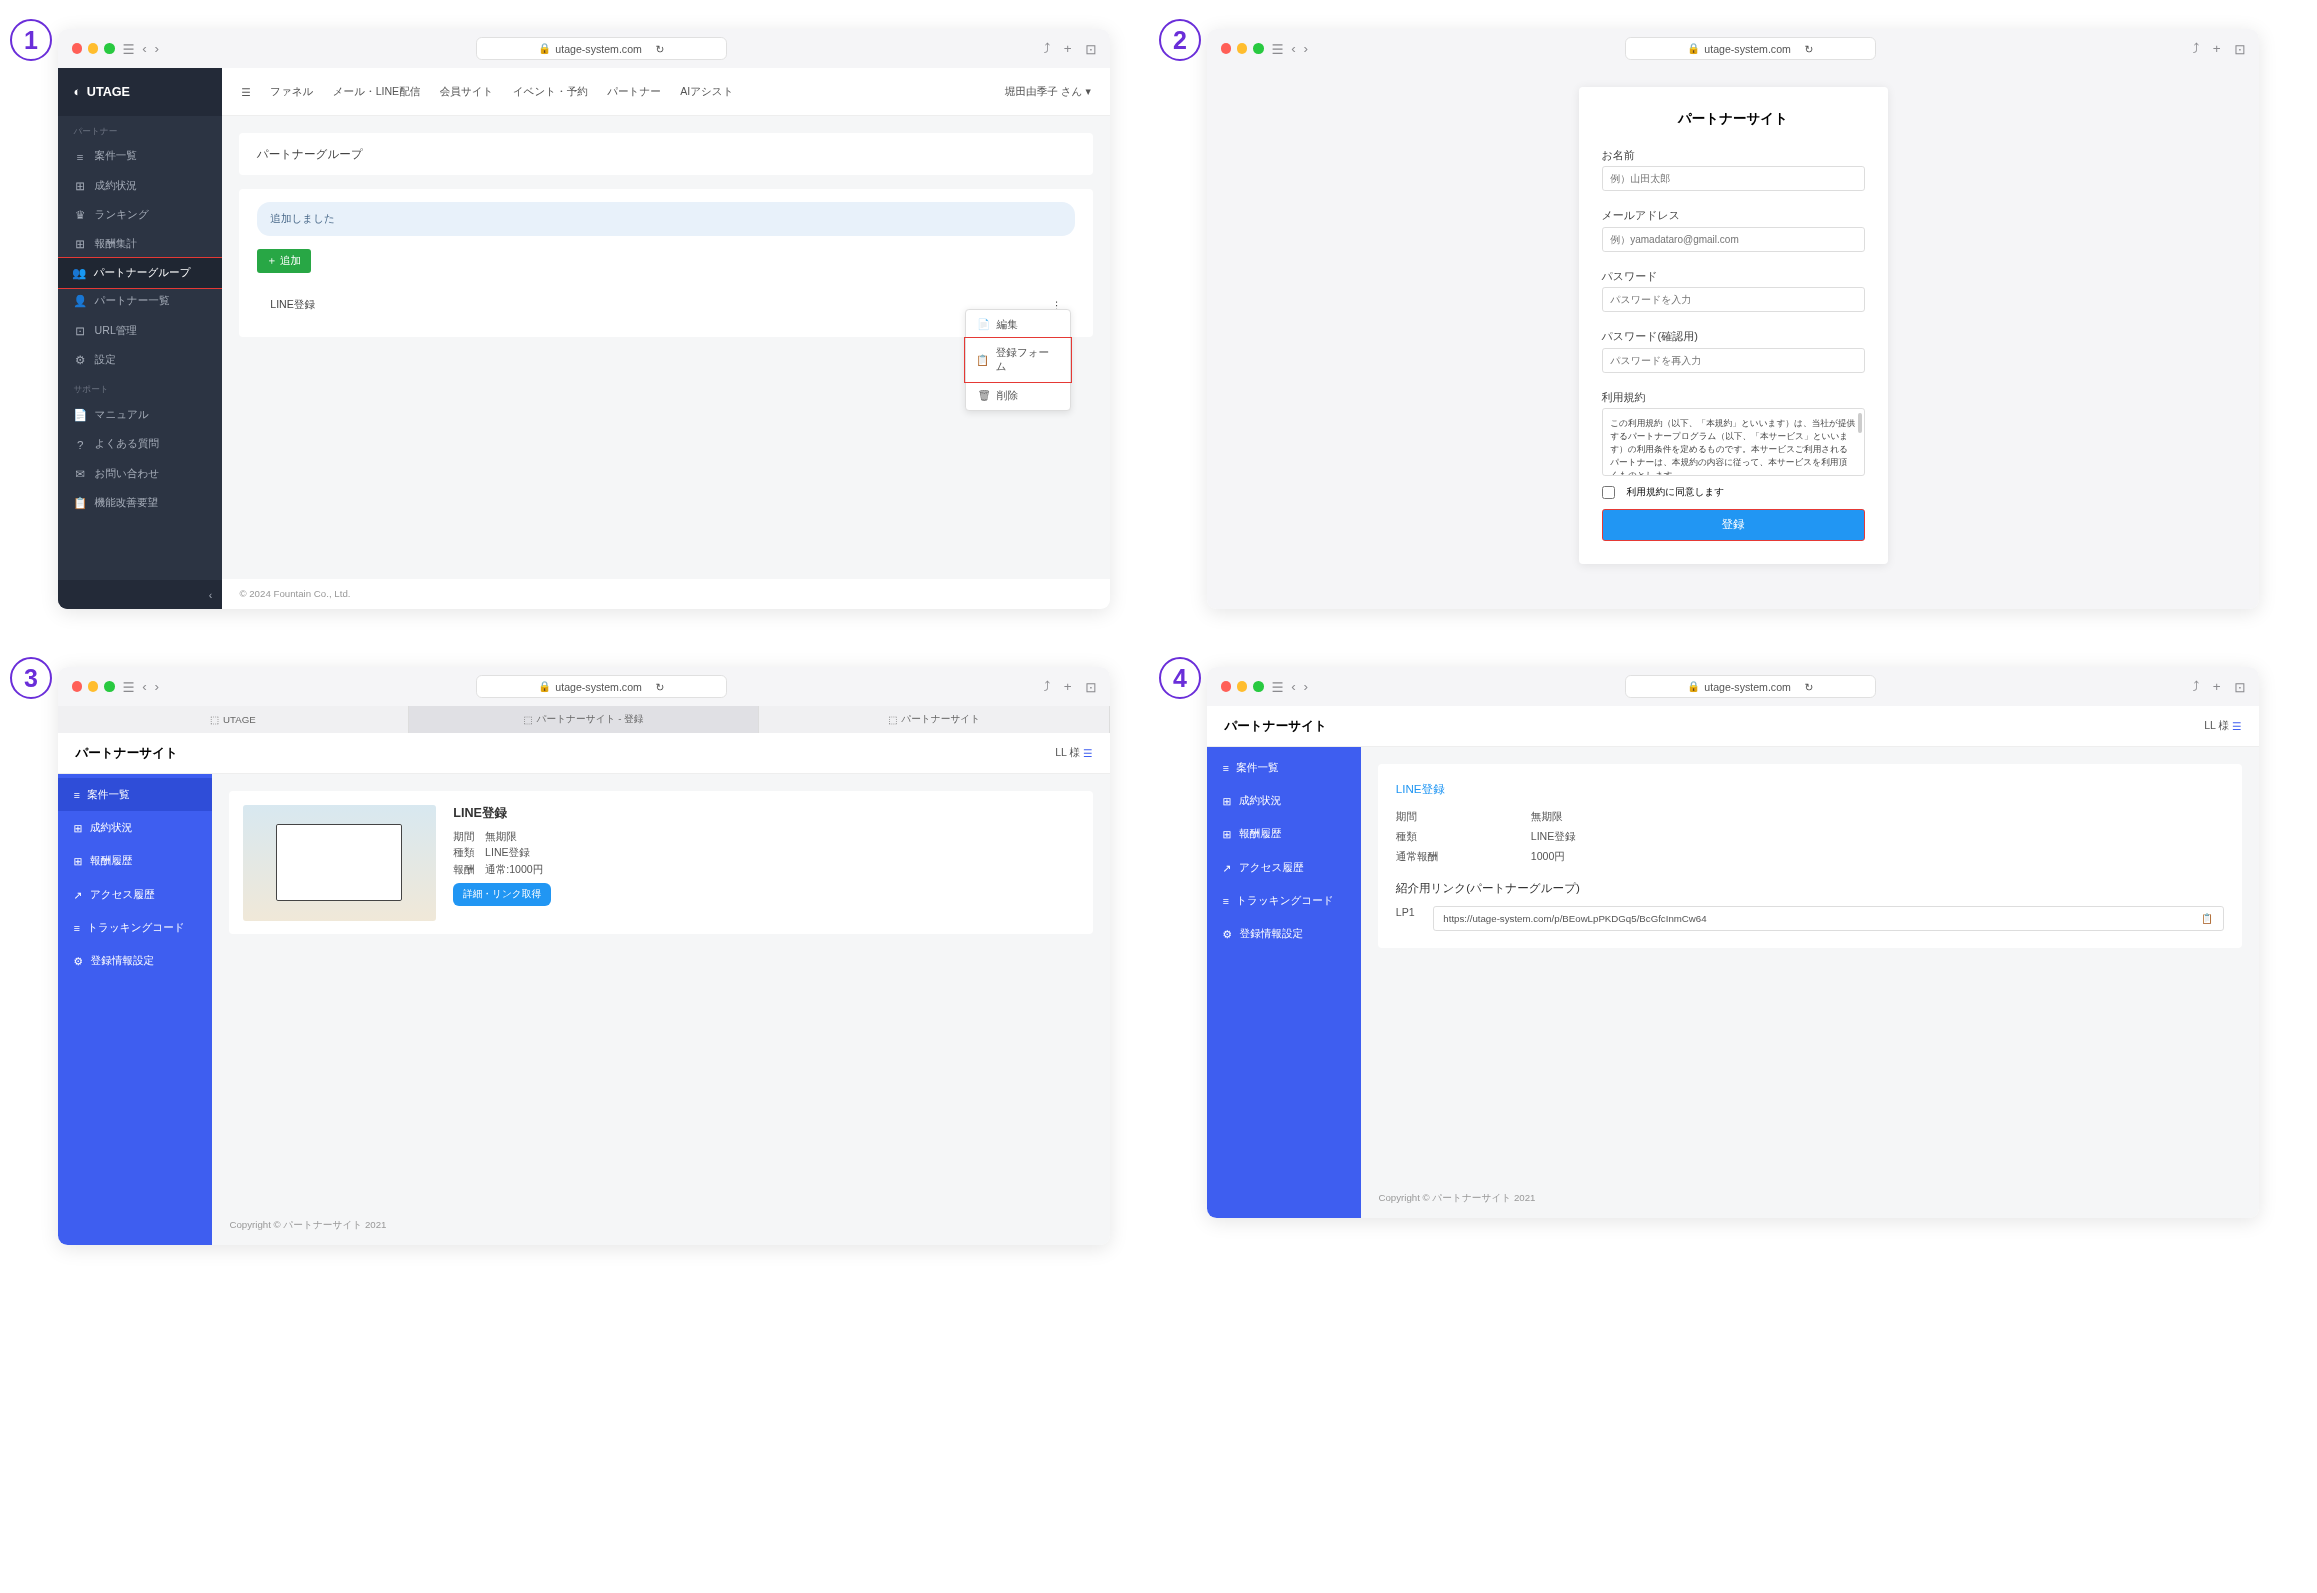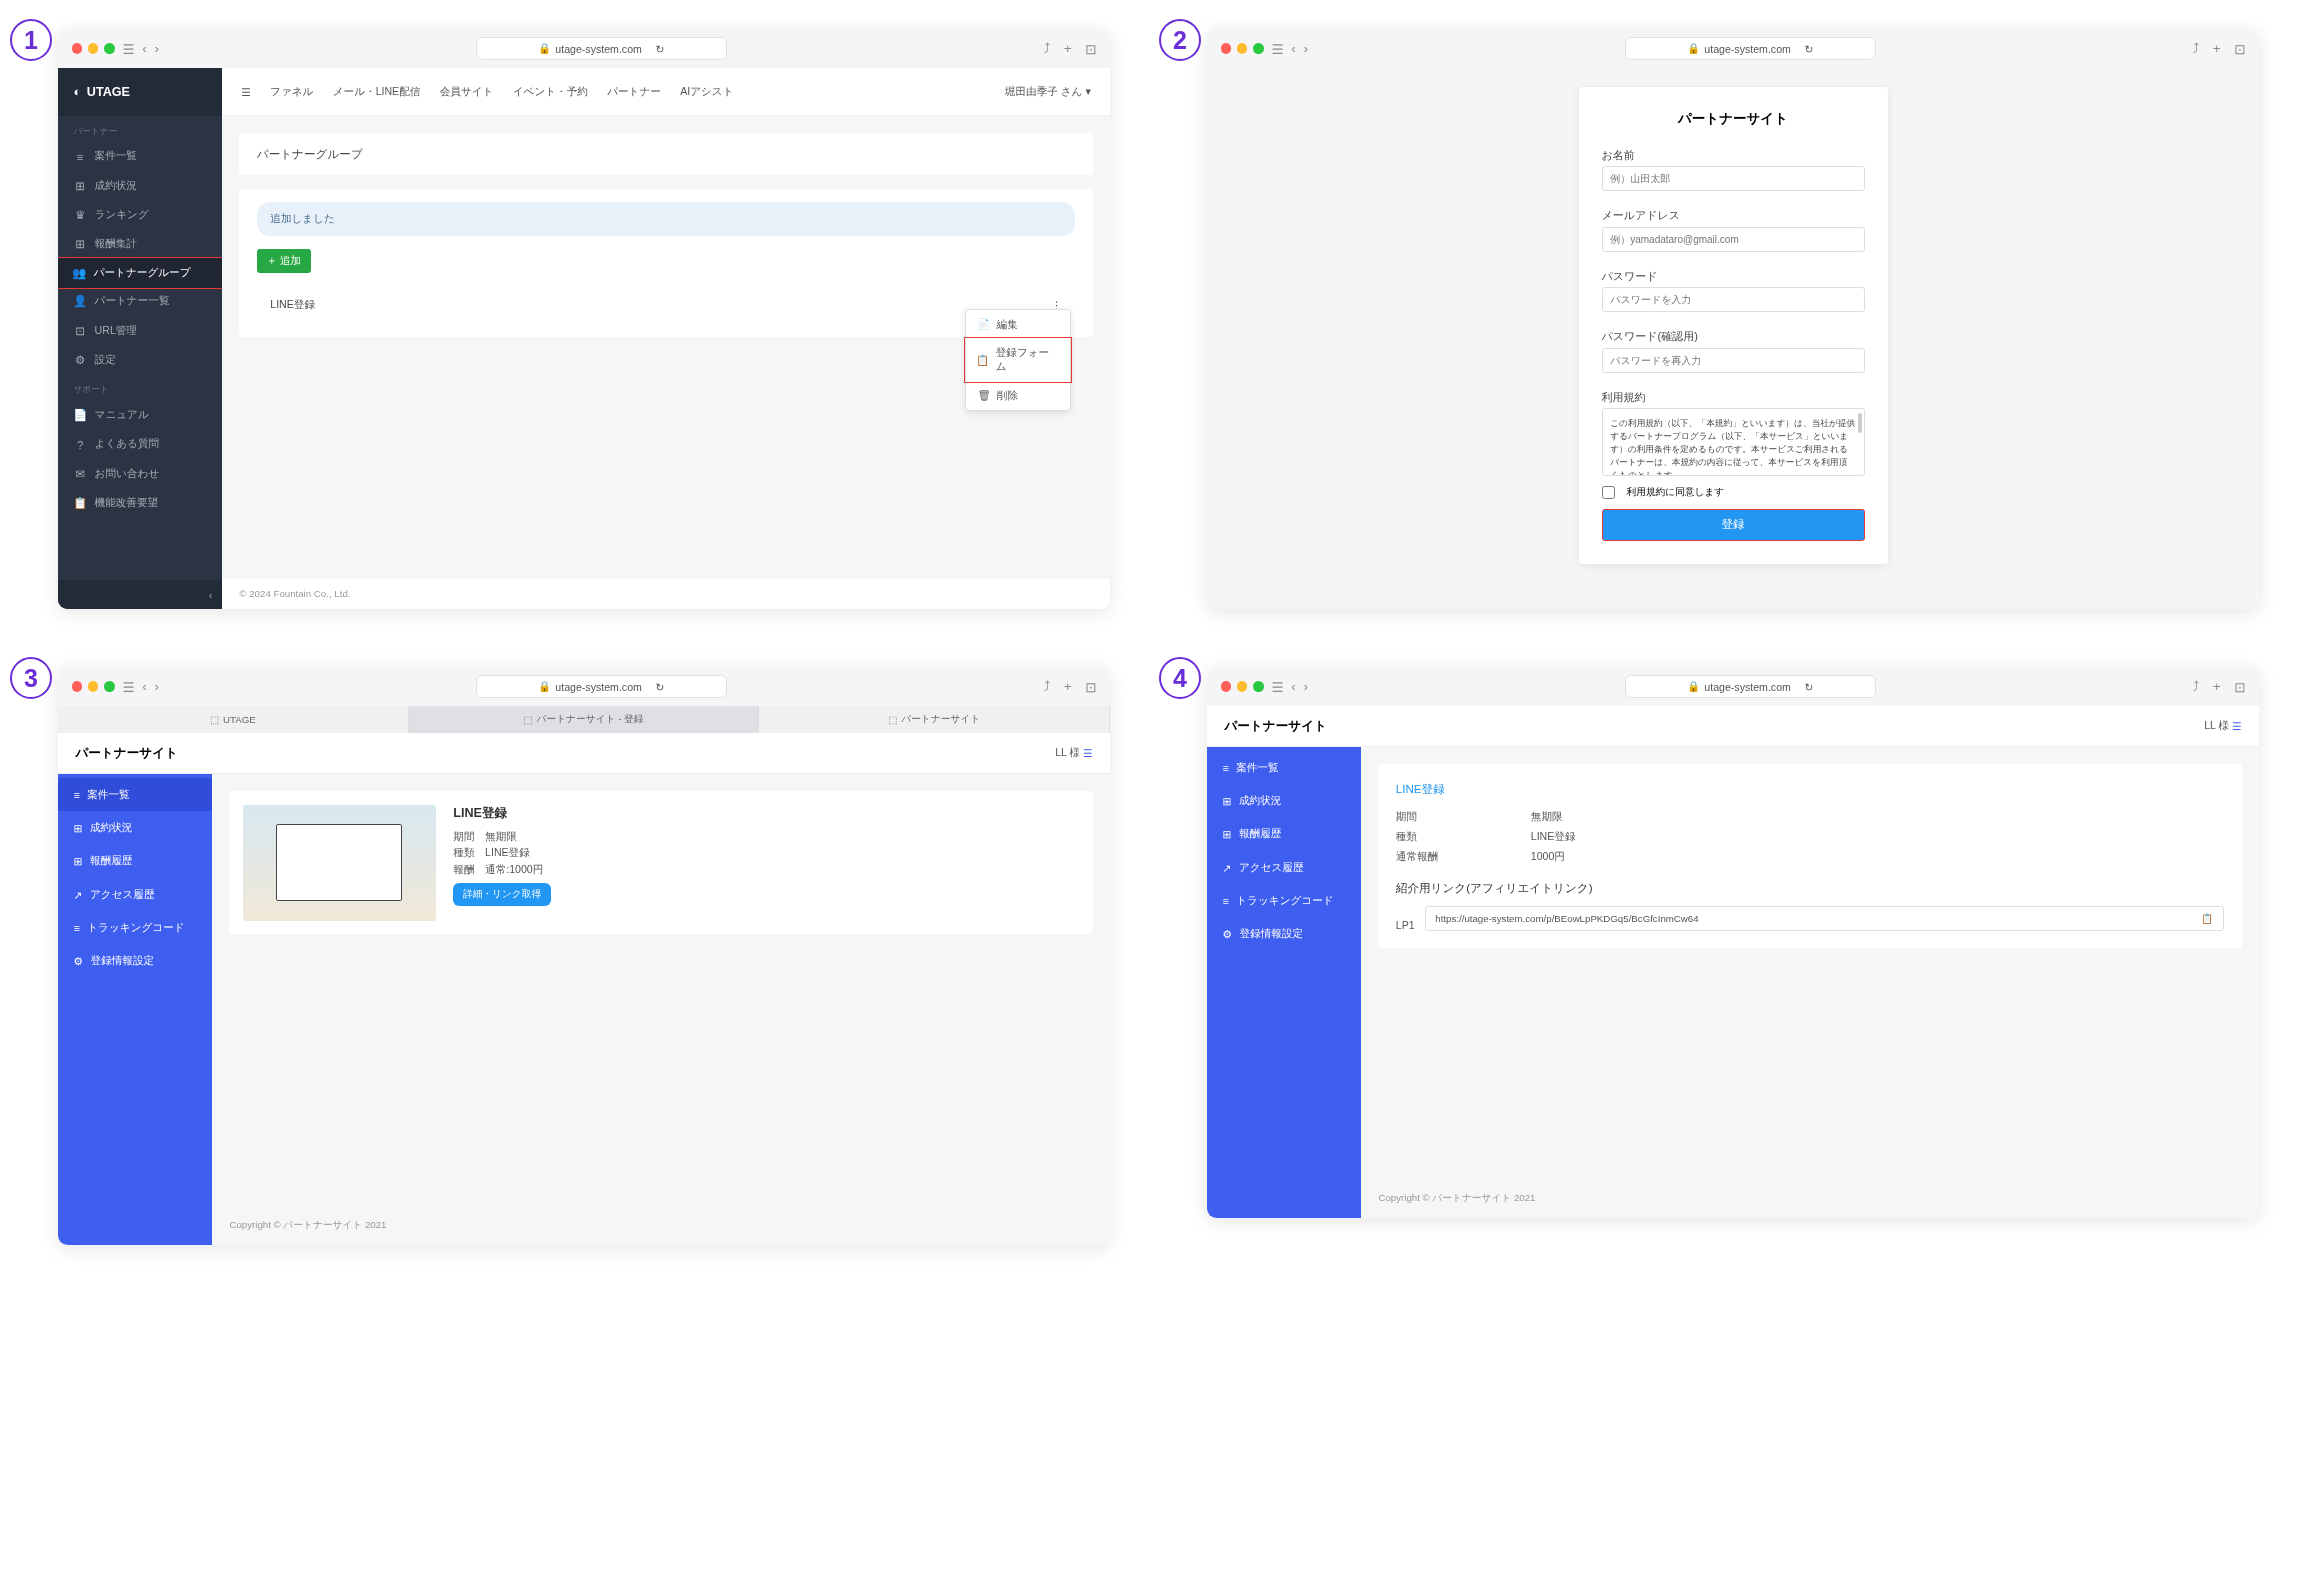--- a/index.html
+++ b/index.html
@@ -72,21 +72,21 @@
 .s3-info h4{font-size:12.6px;font-weight:600;color:#333;margin-bottom:7.7px}
 .s3-info p{margin:2.9px 0}
 .s3-dtl{background:#2196f3;color:#fff;border:none;padding:4.8px 9.7px;border-radius:6px;font-size:9.7px;margin-top:3px}
 .s3-foot{padding:13.5px 17.4px;font-size:9.7px;color:#999}
 
 .s4-card{background:#fff;border-radius:3.9px;padding:17.4px;font-size:10.6px;color:#555}
 .s4-ttl{color:#2196f3;font-size:11.6px;margin-bottom:13.5px}
 .s4-row{display:flex;margin:5.8px 0}
 .s4-k{width:135px}
 .s4-sub{font-size:11.6px;color:#333;margin:17.4px 0 9.7px}
-.s4-link{display:flex;gap:10px;align-items:flex-end}
+.s4-link{display:flex;gap:18px;align-items:flex-start}
 .s4-linkinp{flex:1;border:1px solid #ddd;border-radius:2.9px;padding:5.8px 9.7px;font-size:9.7px;color:#555;display:flex;justify-content:space-between;align-items:center}
 </style>
 </head>
 <body>
 
 <div class="grid">
 
 <div class="cell">
 <div class="badge">1</div>
 <div class="window">
@@ -416,21 +416,21 @@
                   <span>無期限</span>
                 </div>
         <div class="s4-row">
                   <span class="s4-k">種類</span>
                   <span>LINE登録</span>
                 </div>
         <div class="s4-row">
                   <span class="s4-k">通常報酬</span>
                   <span>1000円</span>
                 </div>
-        <div class="s4-sub">紹介用リンク(アフィリエイトリンク)</div>
+        <div class="s4-sub">紹介用リンク(パートナーグループ)</div>
         <div class="s4-link">
           <span>LP1</span>
           <div class="s4-linkinp">
                     <span>https://utage-system.com/p/BEowLpPKDGq5/BcGfcInmCw64</span>
                     <span>📋</span>
                   </div>
         </div>
       </div>
       <div class="s3-foot" style="position:absolute;bottom:0;left:0">Copyright © パートナーサイト 2021</div>
     </div>

